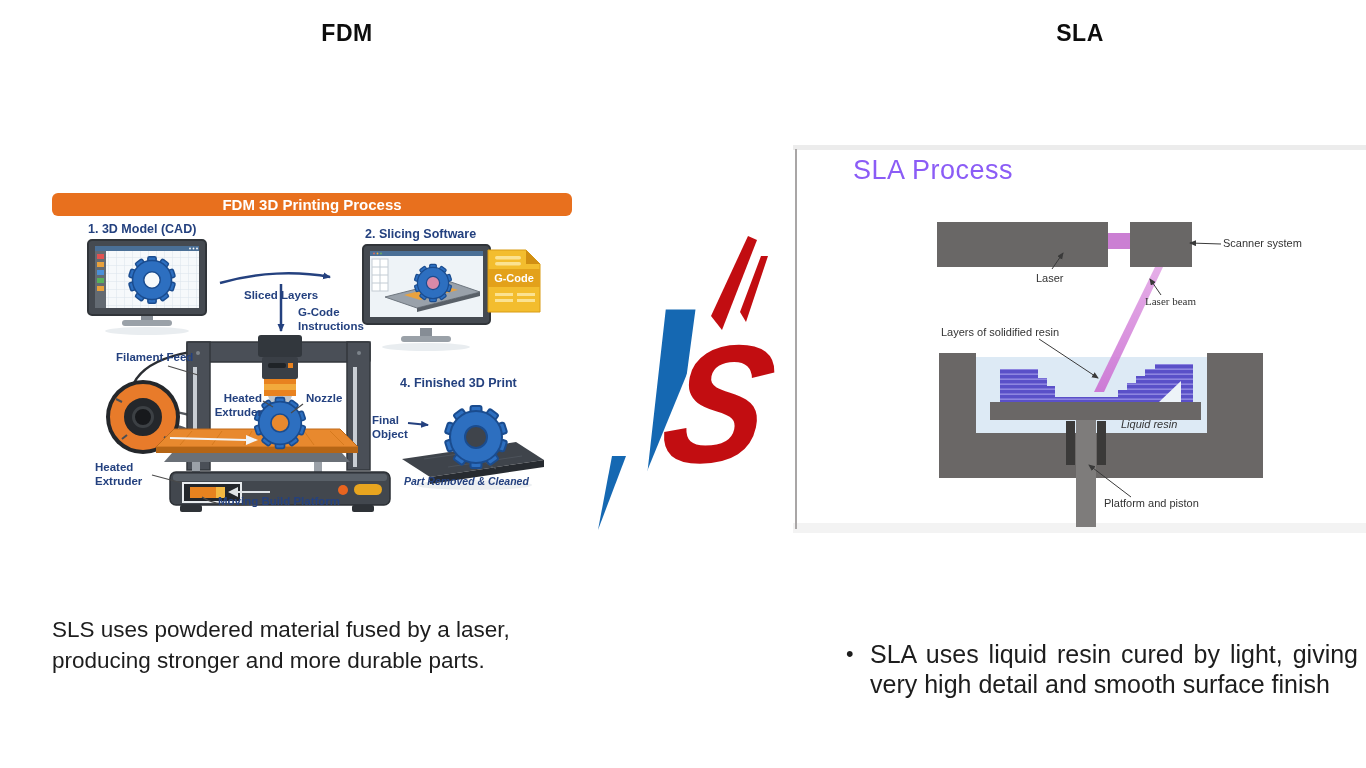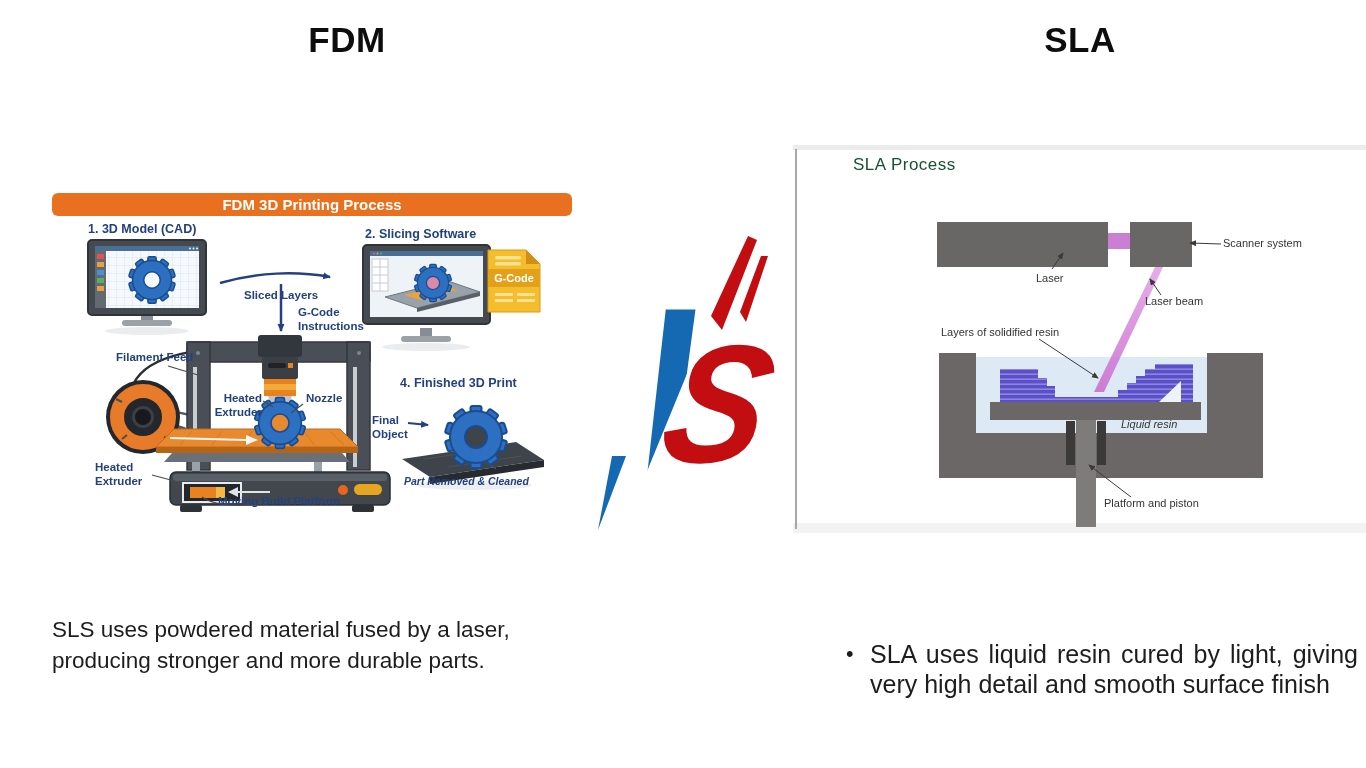--- a/index.html
+++ b/index.html
@@ -3,42 +3,42 @@
 <meta charset="utf-8">
 <style>
   * { margin:0; padding:0; box-sizing:border-box; }
   html,body { width:1366px; height:768px; }
   body {
     position:relative; width:1366px; height:768px; overflow:hidden;
     background:#ffffff; font-family:"Liberation Sans", sans-serif;
   }
   .abs { position:absolute; }
   .page-title {
-    font-size:35px; font-weight:bold; color:#0d0d0d; letter-spacing:0.5px;
+    font-size:23px; font-weight:bold; color:#0d0d0d; letter-spacing:0.5px;
     transform:translateX(-50%); white-space:nowrap;
   }
   
   .fdm-fig { left:52px; top:193px; width:520px; height:344px; background:#ffffff; }
   .fdm-header {
     position:absolute; left:0; top:0; width:520px; height:23px; background:#E8701E;
     color:#ffffff; font-size:15px; font-weight:bold; text-align:center; line-height:23px;border-radius:6px;
   }
   .fdm-svg { position:absolute; left:0; top:24px; }
   .flabel {
     position:absolute; color:#24417F; font-weight:bold; font-size:11.5px;
     line-height:13.5px; white-space:pre-line;
   }
   .flabel.step { font-size:12.5px; }
   .flabel.italic { font-style:italic; font-size:10.5px; }
   
   .vs-wrap { left:596px; top:230px; width:196px; height:312px; }
   
   .sla-fig { left:793px; top:145px; width:573px; height:388px; background:#ffffff; }
   .sla-title {
-    position:absolute; left:60px; top:10px; font-size:17px; color:#14532d;
+    position:absolute; left:60px; top:10px; font-size:27px; color:#8b5cf6;
     letter-spacing:0.5px; white-space:nowrap;
   }
   .slabel {
     position:absolute; color:#333333; font-size:11px; line-height:13px; white-space:nowrap;
   }
   
   .caption-left {
     left:52px; top:614px; width:522px; font-size:22.5px; line-height:31px; color:#1d1d1d;
   }
   .caption-right { left:846px; top:639px; width:512px; display:flex; }
@@ -297,21 +297,21 @@
       <path d="M259,124 L270,108" marker-end="url(#ah-dark)"></path>
       <path d="M368,150 L357,134" marker-end="url(#ah-dark)"></path>
       <path d="M246,194 L305,233" marker-end="url(#ah-dark)"></path>
       <path d="M338,352 L296,320" marker-end="url(#ah-dark)"></path>
     </g>
   </svg>
 
   <div class="sla-title">SLA Process</div>
   <div class="slabel" style="left:430px; top:92px;">Scanner system</div>
   <div class="slabel" style="left:243px; top:127px;">Laser</div>
-  <div class="slabel" style="left:352px; top:150px;">Laser beam</div>
+  <div class="slabel" style="left:352px; top:150px;font-family:Liberation Serif, serif;">Laser beam</div>
   <div class="slabel" style="left:148px; top:181px;">Layers of solidified resin</div>
   <div class="slabel" style="left:328px; top:273px;font-style:italic;">Liquid resin</div>
   <div class="slabel" style="left:311px; top:352px;">Platform and piston</div>
 </div>
 
 <div class="abs caption-left">SLS uses powdered material fused by a laser, producing stronger and more durable parts.</div>
 
 <div class="abs caption-right">
   <div class="bullet">•</div>
   <div class="bullet-text">SLA uses liquid resin cured by light, giving very high detail and smooth surface finish</div>

